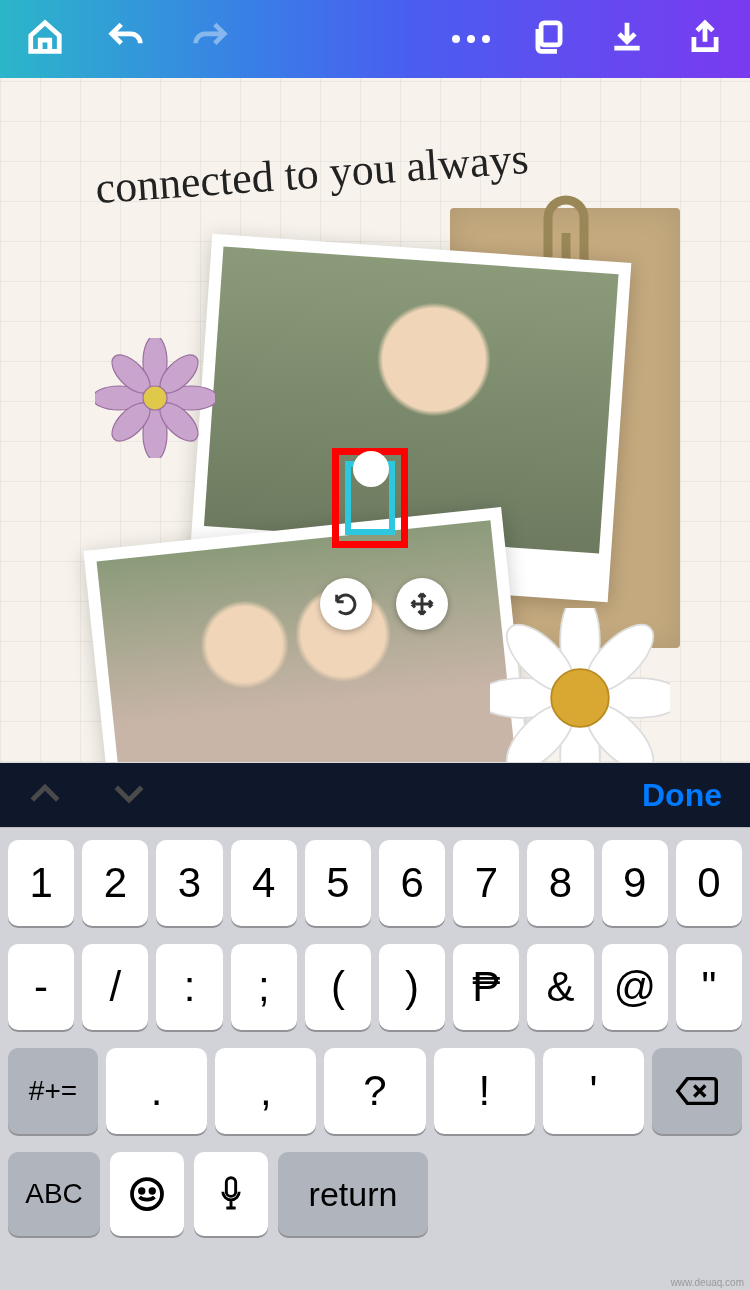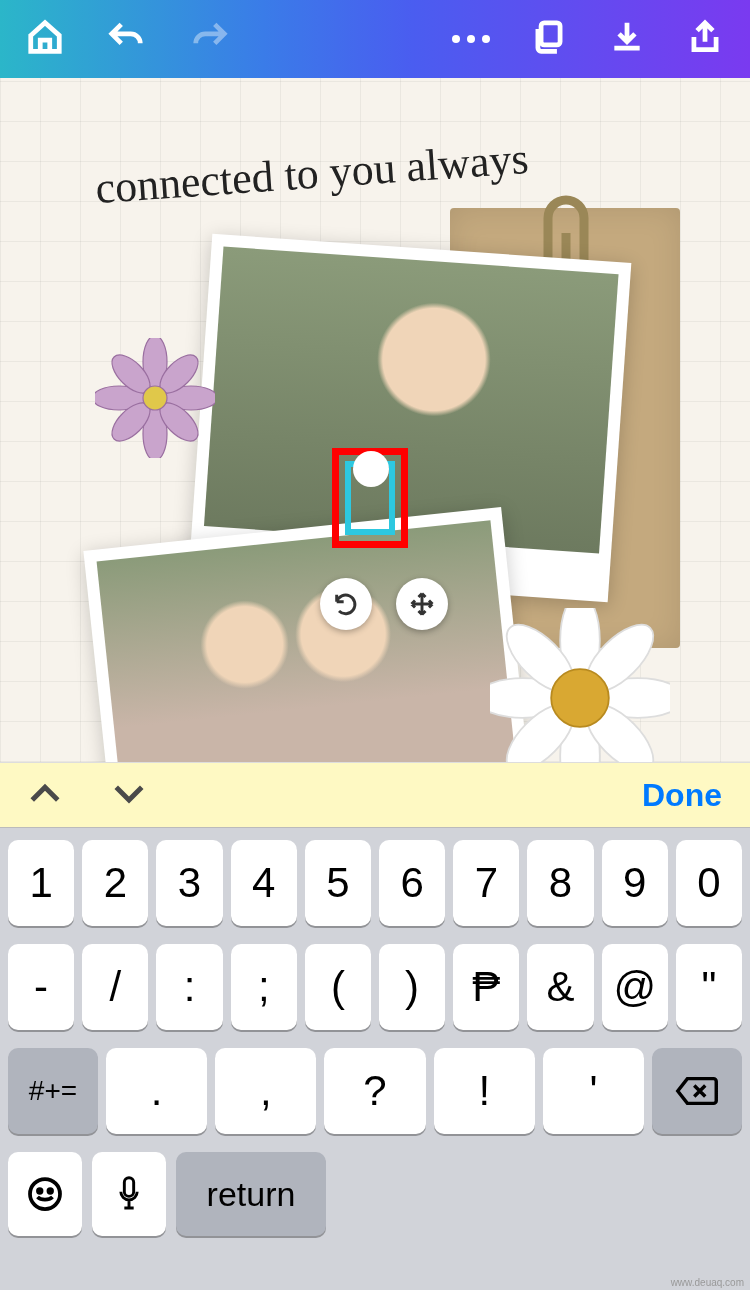--- a/index.html
+++ b/index.html
@@ -57,21 +57,21 @@
   .edit-handle { position:absolute; top:-4px; left:14px; width:36px; height:36px;
     background:#fff; border-radius:50%; }
   .float-btns { position:absolute; top:500px; left:320px; display:flex; gap:24px; }
   .fbtn { width:52px; height:52px; background:#fff; border-radius:50%;
     display:flex; align-items:center; justify-content:center;
     box-shadow:0 2px 6px rgba(0,0,0,0.3); }
   .fbtn svg { stroke:#333; fill:none; stroke-width:2.5; }
 
   
   .accessory { height: 66px; display:flex; align-items:center; justify-content:space-between;
-    padding: 0 28px; border-top:1px solid #ddd; border-bottom:1px solid #bbb; background:#fef9c3; }
+    padding: 0 28px; border-top:1px solid #ddd; border-bottom:1px solid #bbb; background:#0f172a; }
   .nav-arrows { display:flex; gap:50px; }
   .nav-arrows svg { stroke:#4a4a4a; fill:none; stroke-width:3.5; }
   .done { color:#007aff; font-size:32px; font-weight:600; }
 
   
   .keyboard { height:462px; background:#d1d3d9; padding:12px 6px 8px; display:flex; flex-direction:column; gap:18px; }
   .krow { display:flex; gap:8px; padding:0 2px; }
   .key { flex:1; height:86px; background:#fff; border-radius:10px; display:flex;
     align-items:center; justify-content:center; font-size:42px; color:#000;
     box-shadow:0 2px 0 rgba(0,0,0,0.3); }
@@ -251,20 +251,21 @@
     <div class="key">?</div>
     <div class="key">!</div>
     <div class="key">'</div>
     <div class="key gray special">
       <svg width="44" height="34" viewBox="0 0 32 24">
           <path d="M9 3 H28 A2 2 0 0 1 30 5 V19 A2 2 0 0 1 28 21 H9 L2 12 Z M14 8 L22 16 M22 8 L14 16"></path>
         </svg>
     </div>
   </div>
   <div class="krow r4">
+    <div class="key gray abc">ABC</div>
     <div class="key emoji">
       <svg width="36" height="36" viewBox="0 0 24 24">
           <circle cx="12" cy="12" r="10"></circle>
           <circle cx="8.5" cy="10" r="1.2" fill="#000"></circle>
           <circle cx="15.5" cy="10" r="1.2" fill="#000"></circle>
           <path d="M7 14 A6 4 0 0 0 17 14"></path>
         </svg>
     </div>
     <div class="key mic">
       <svg width="28" height="38" viewBox="0 0 24 32">

